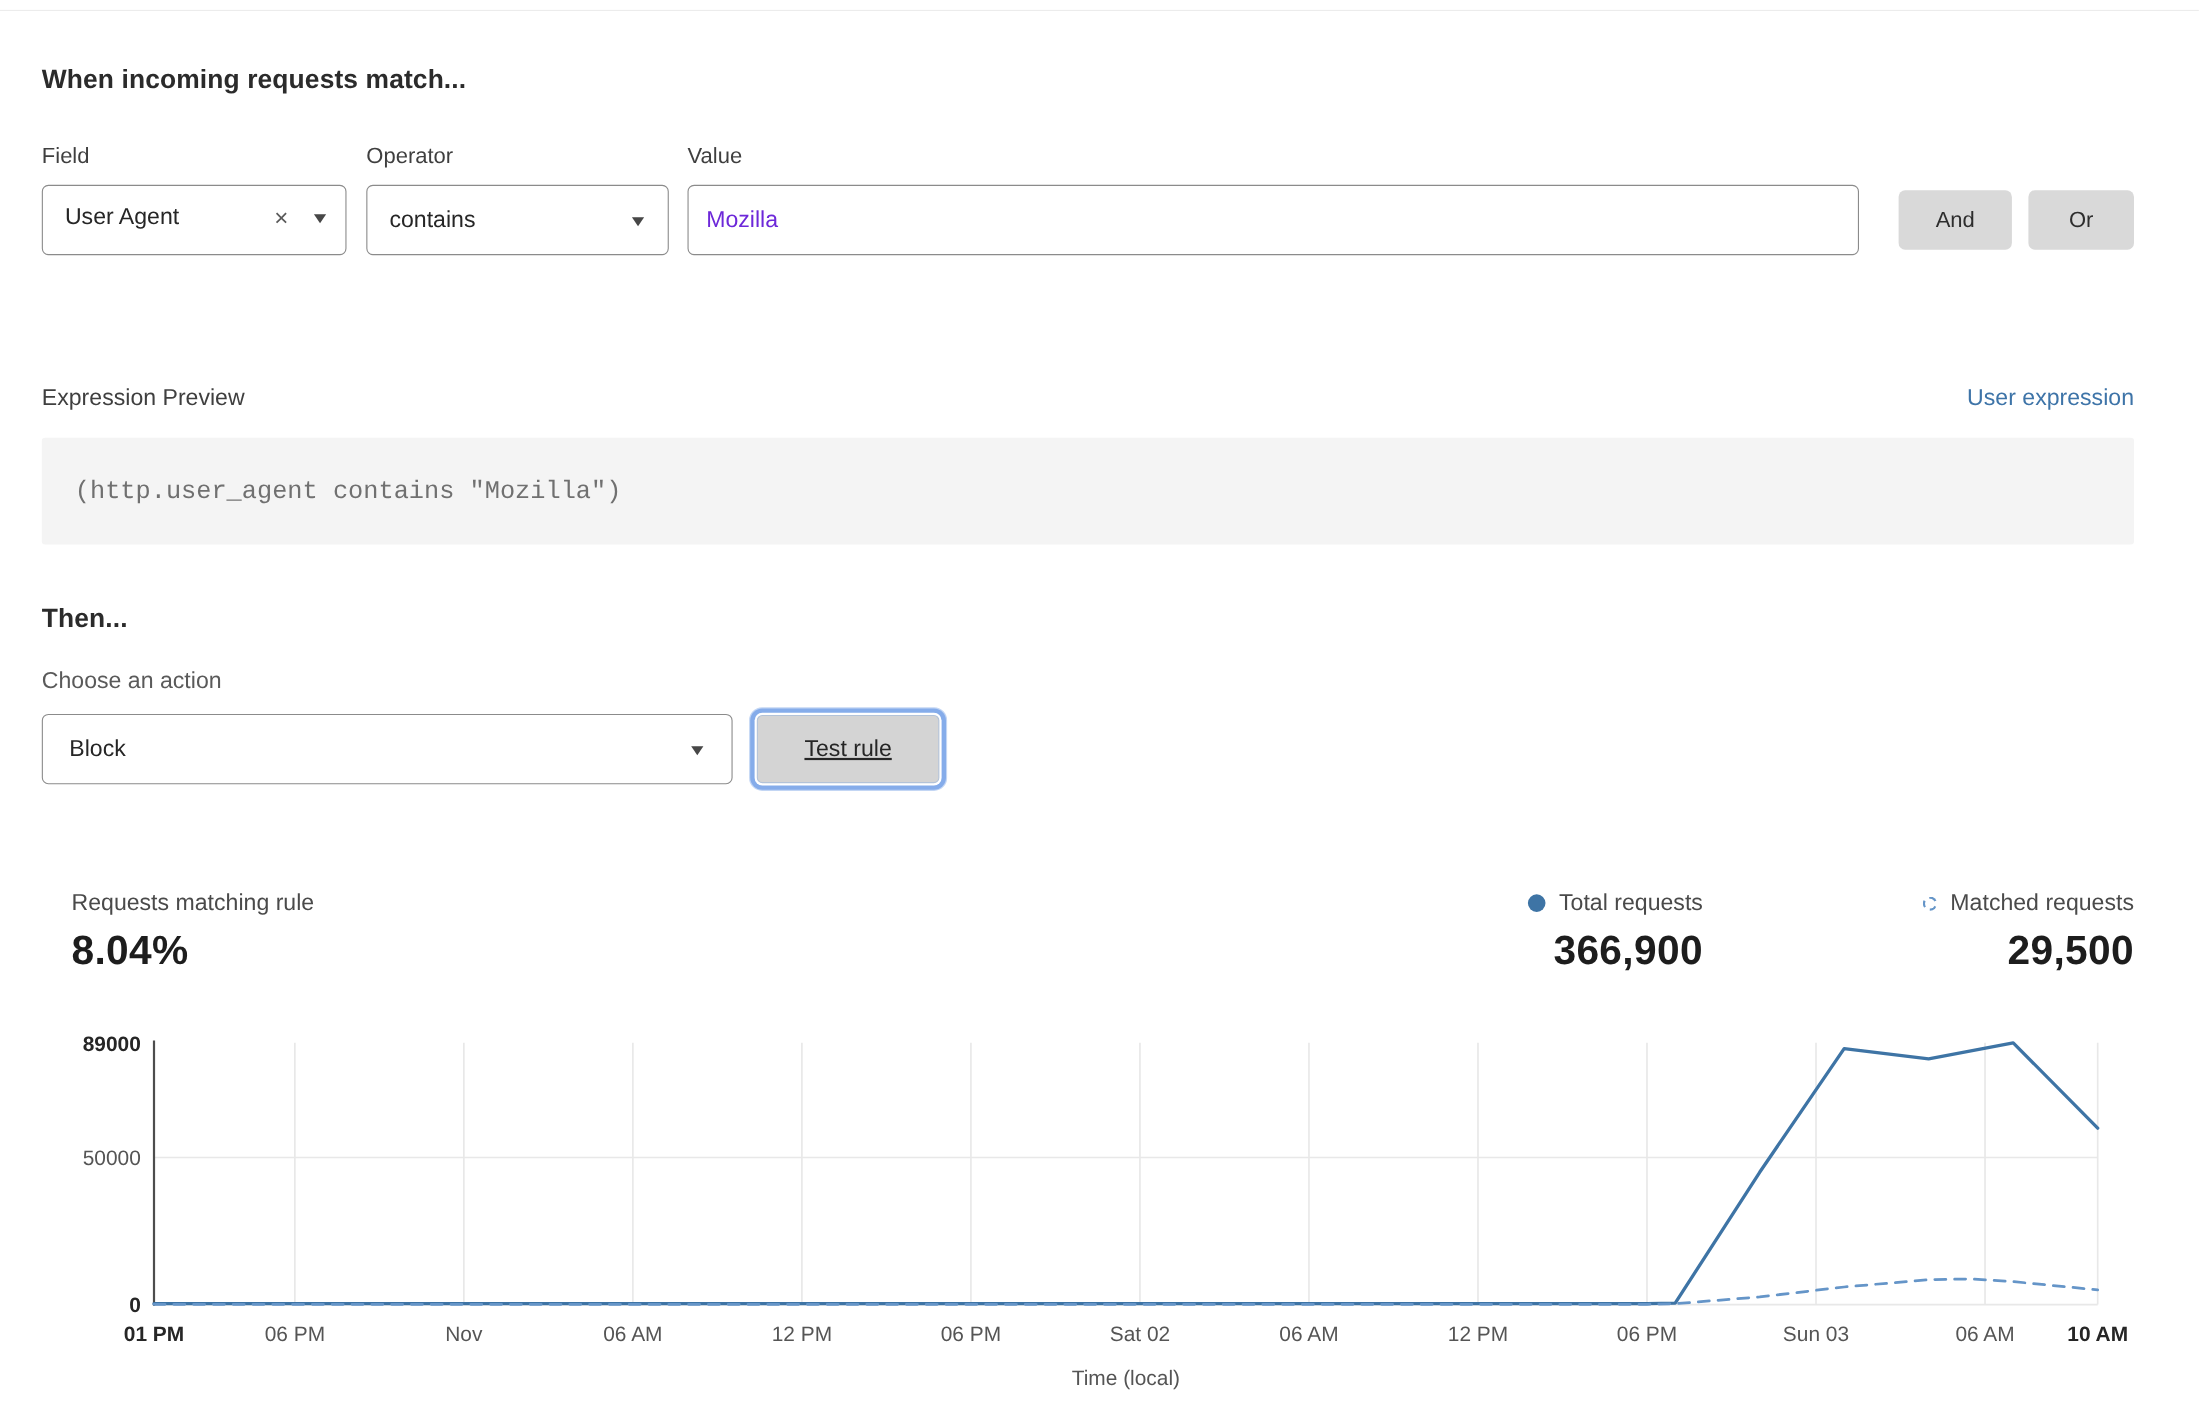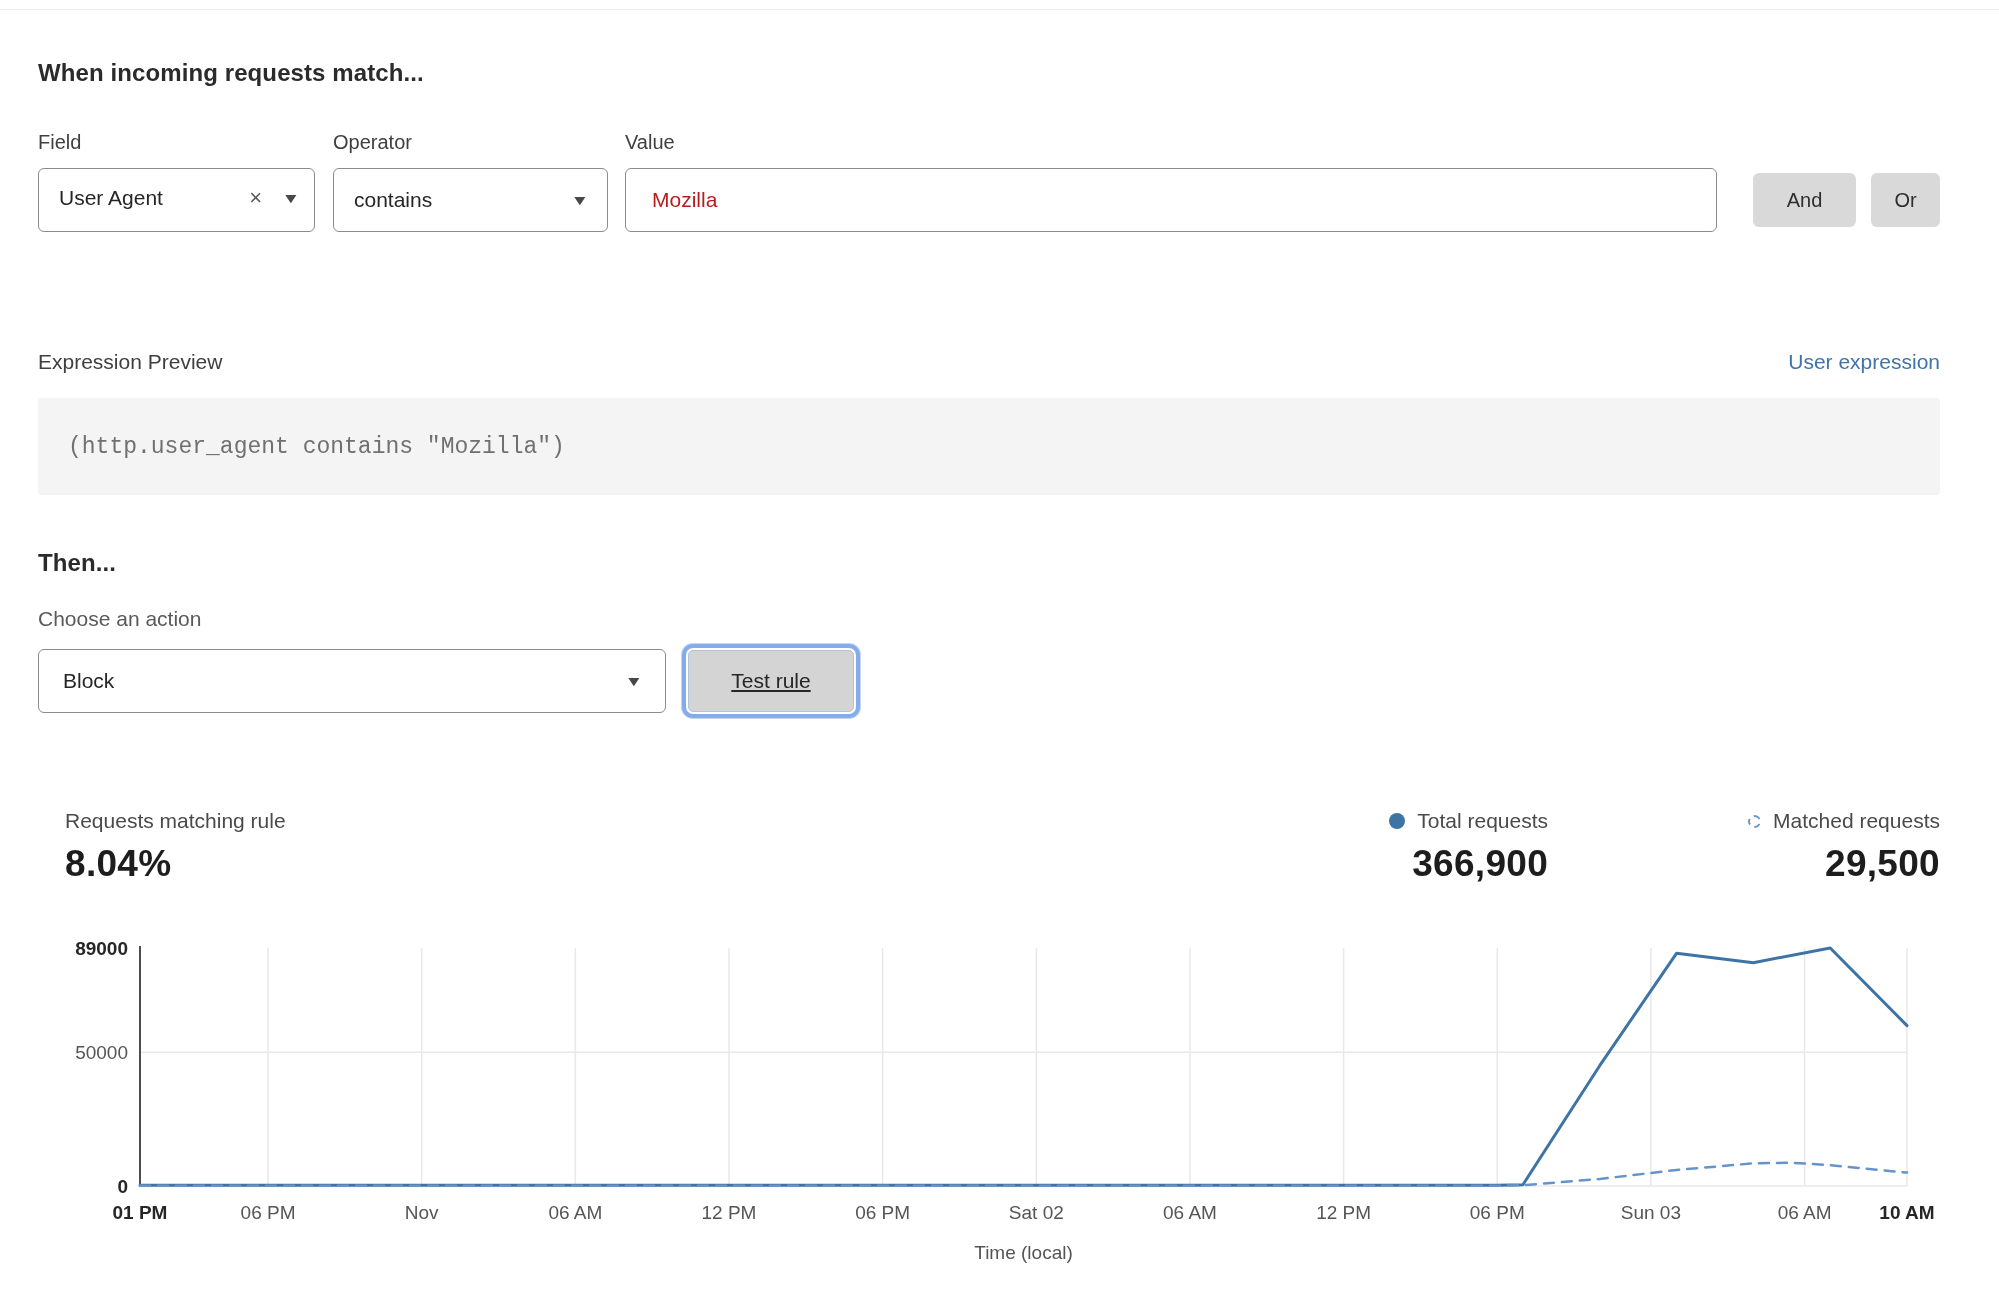--- a/index.html
+++ b/index.html
@@ -17,26 +17,26 @@
   .lab-operator { width: 292px; }
   .controls-row { display: flex; align-items: flex-end; margin-top: 14px; }
   .control { height: 64px; background: #fff; border: 1px solid #8b8b8b; border-radius: 6px;
              display: flex; align-items: center; font-size: 21px; color: #262626; }
   .field-select { width: 277px; margin-right: 18px; padding: 0 16px 4px 20px; cursor: pointer; }
   .operator-select { width: 275px; margin-right: 17px; padding: 0 20px; cursor: pointer; }
   .select-label { flex: 1; }
   .clear-x { font-size: 22px; color: #5a5a5a; margin-right: 22px; cursor: pointer; line-height: 1; }
   .caret { font-size: 14px; color: #474747; line-height: 1; transform: scaleX(1.35); }
   .value-input { flex: 1; height: 64px; border: 1px solid #8b8b8b; border-radius: 6px;
-                 font-size: 21px; color: #b91c1c; padding: 0 26px; outline: none;
+                 font-size: 21px; color: #6d28d9; padding: 0 16px; outline: none;
                  font-family: "Liberation Sans", sans-serif; margin-right: 36px; }
   .logic-btn { height: 54px; border: none; border-radius: 6px; background: #d9d9d9; color: #2e2e2e;
                font-size: 20px; font-family: "Liberation Sans", sans-serif; cursor: pointer; margin-bottom: 5px; }
   .and-btn { width: 103px; margin-right: 15px; }
-  .or-btn { width: 69px; }
+  .or-btn { width: 96px; }
 
   
   .expression-section { margin-top: 118px; }
   .expr-header { display: flex; align-items: baseline; }
   .expr-label { font-size: 21px; color: #3f3f3f; }
   .edit-link { margin-left: auto; font-size: 21px; text-decoration: none; cursor: pointer; }
   .code-box { margin-top: 24px; background: #f4f4f4; border-radius: 3px; height: 97px;
               display: flex; align-items: center; padding: 0 30px; }
   .code-text { font-family: "Liberation Mono", "DejaVu Sans Mono", monospace; font-size: 23px; color: #707070; }
 

